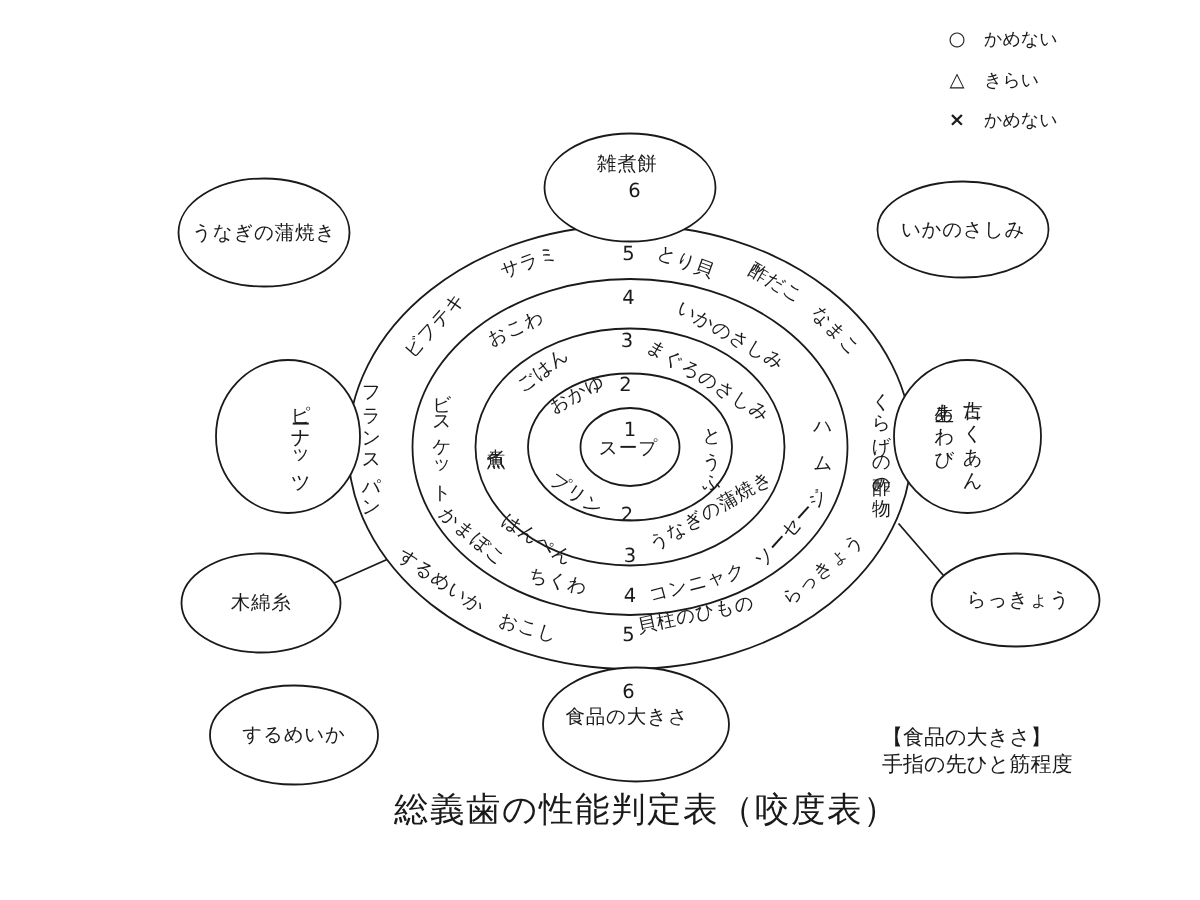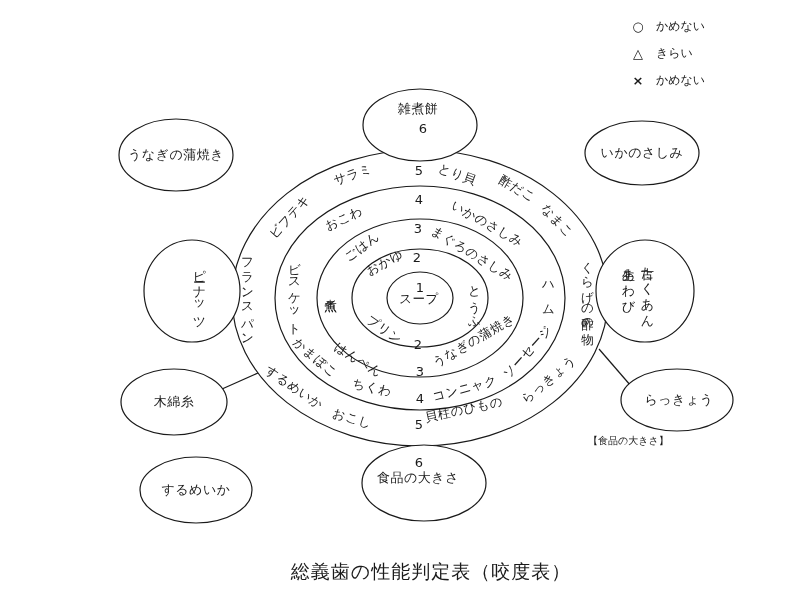--- a/index.html
+++ b/index.html
@@ -8,23 +8,23 @@
   .canvas svg{position:absolute;left:0;top:0;}
   .lbl{position:absolute;white-space:nowrap;font-size:12.5px;letter-spacing:0.5px;
        transform:translate(-50%,-50%);}
   .num{position:absolute;white-space:nowrap;font-size:13px;transform:translate(-50%,-50%);}
   .sat{position:absolute;white-space:nowrap;font-size:13px;letter-spacing:0.5px;
        transform:translate(-50%,-50%);}
   .vert{writing-mode:vertical-rl;text-orientation:upright;letter-spacing:1px;}
   .legend{position:absolute;left:630px;top:17px;display:flex;flex-direction:column;gap:9px;}
   .legend-row{display:flex;align-items:center;gap:10px;font-size:12px;height:18px;}
   .legend-sym{display:inline-block;width:16px;text-align:center;font-size:13px;}
-  .note{position:absolute;left:588px;top:432px;font-size:10px;line-height:18px;}
-  .title{position:absolute;left:431px;top:572px;transform:translate(-50%,-50%);
-         font-size:19px;letter-spacing:1px;}
+  .note{position:absolute;left:588px;top:483px;font-size:14px;line-height:18px;}
+  .title{position:absolute;left:431px;top:540px;transform:translate(-50%,-50%);
+         font-size:23px;letter-spacing:1px;}
 </style>
 </head>
 <body>
 
 <div class="canvas">
 
   <svg width="800" height="600" viewBox="0 0 800 600">
 
     <ellipse cx="420" cy="298" rx="188" ry="148" fill="none" stroke="#1a1a1a" stroke-width="1.2"></ellipse>
     <ellipse cx="420" cy="298" rx="145" ry="112" fill="none" stroke="#1a1a1a" stroke-width="1.2"></ellipse>
@@ -112,17 +112,18 @@
   <div class="sat" style="left:642px;top:153px">いかのさしみ</div>
   <div class="sat vert" style="left:199px;top:292px">ピーナッツ</div>
   <div class="sat vert" style="left:647px;top:289px">古たくあん</div>
   <div class="sat vert" style="left:628px;top:283px">生あわび</div>
   <div class="sat" style="left:174px;top:402px">木綿糸</div>
   <div class="sat" style="left:196px;top:490px">するめいか</div>
   <div class="sat" style="left:679px;top:400px">らっきょう</div>
 
   <div class="note">
     <div>【食品の大きさ】</div>
+    <div>手指の先ひと筋程度</div>
   </div>
 
   <div class="title">総義歯の性能判定表（咬度表）</div>
 
 </div>
 
 </body></html>

